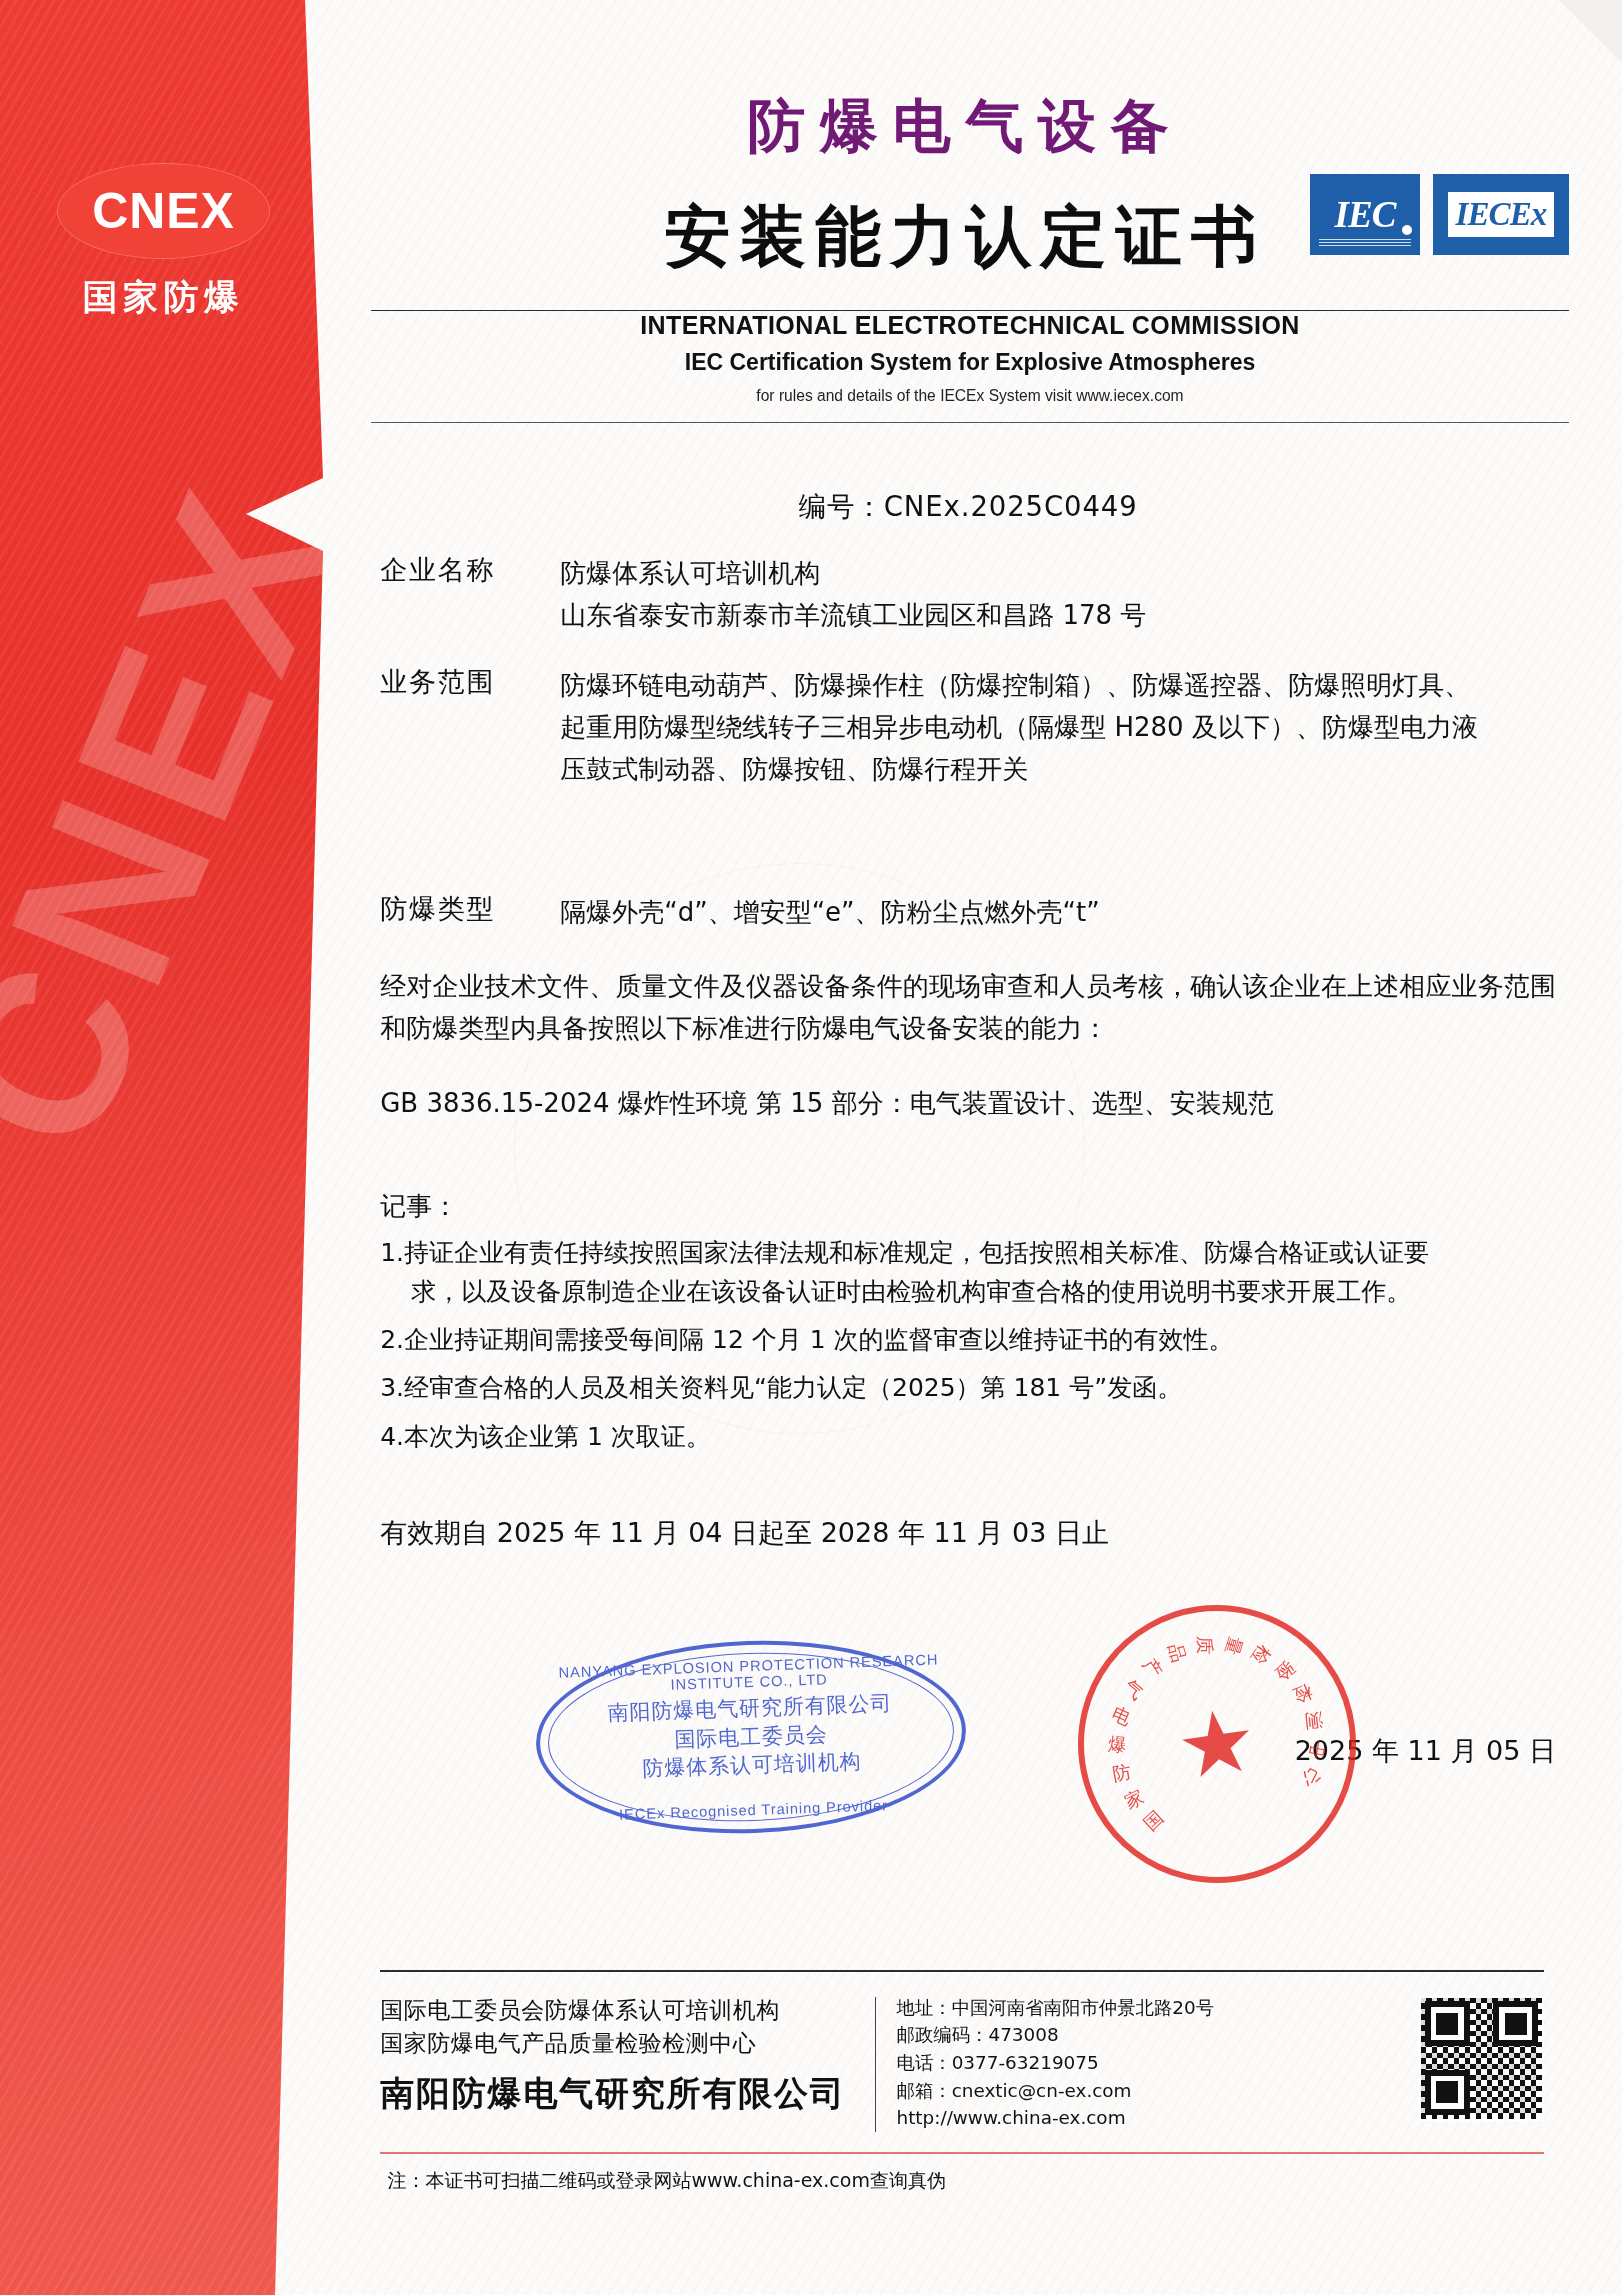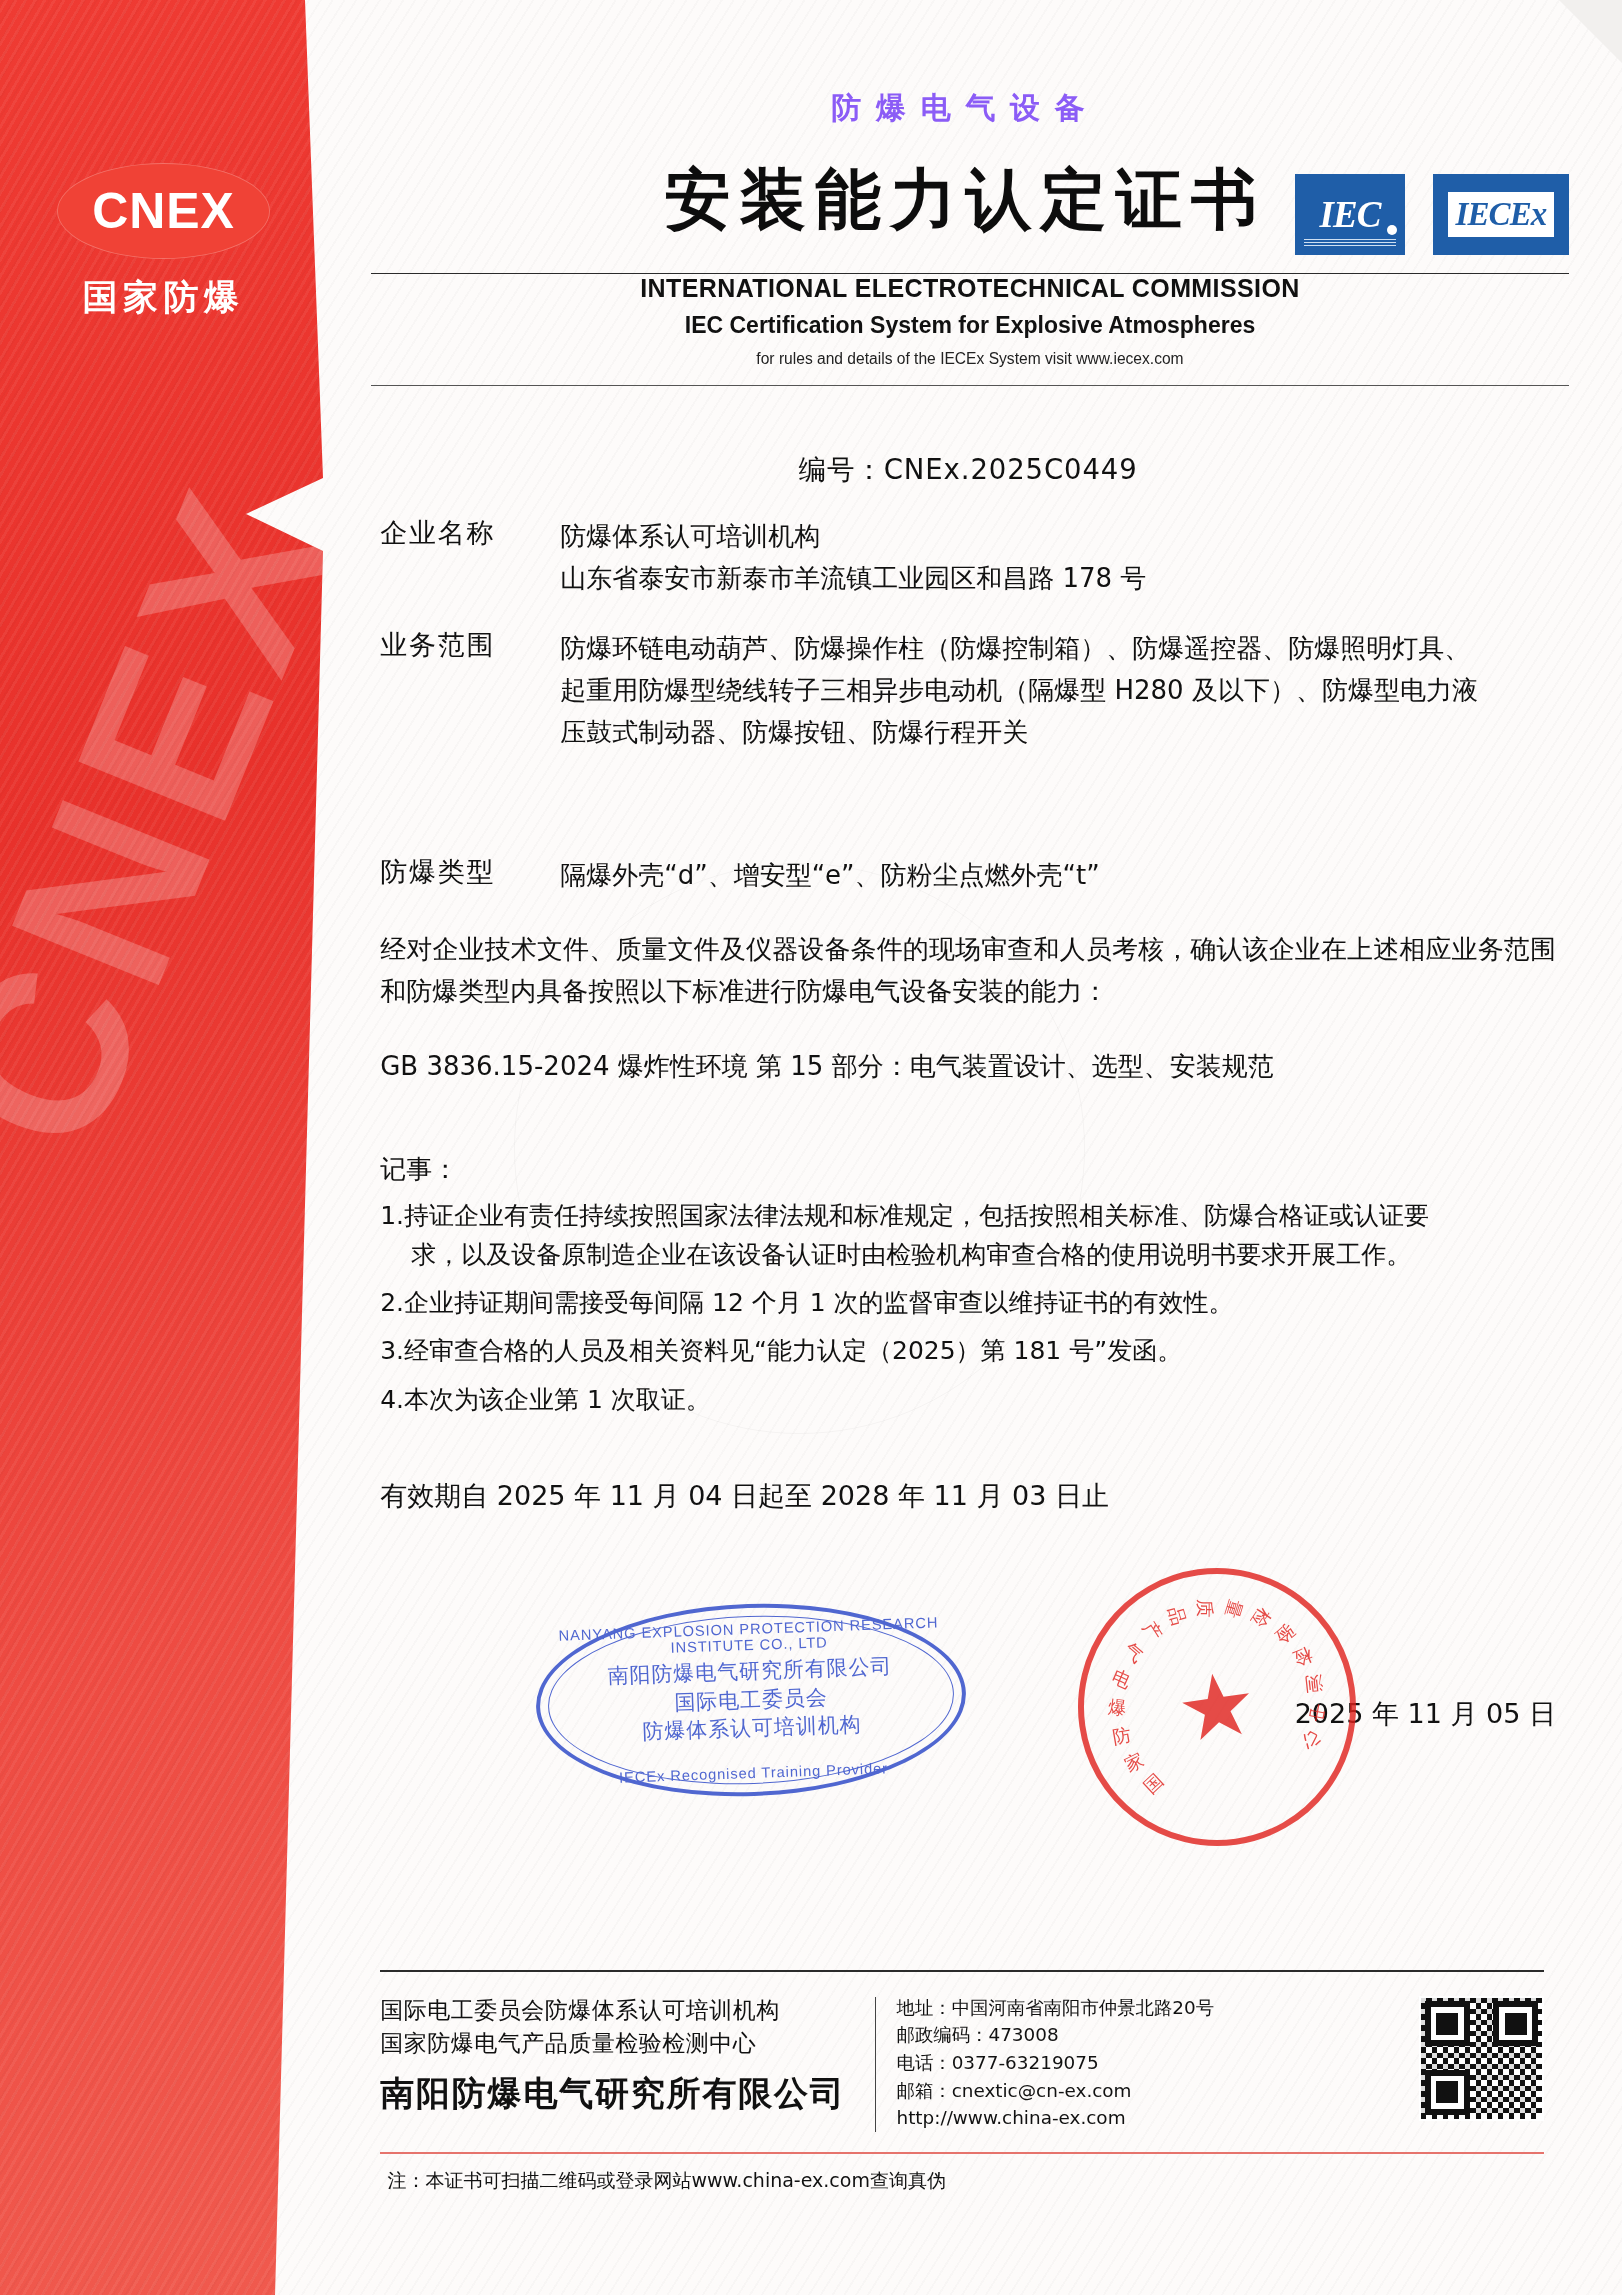--- a/index.html
+++ b/index.html
@@ -47,28 +47,28 @@
     font-family:"Liberation Sans",sans-serif;
   }
   .cnex-cn{
     margin-top:14.7px;color:#fff;font-size:35px;letter-spacing:5.5px;font-weight:bold;
     font-family:"DejaVu Sans","Liberation Sans",sans-serif;
   }
   
   .content{position:absolute;left:371px;top:0;width:1198px;height:2296px;}
   .title-zone{position:relative;padding-top:88px;}
   .t1{
-    text-align:center;font-size:30px;letter-spacing:14.7px;color:#8b5cf6;font-weight:bold;
+    text-align:center;font-size:58px;letter-spacing:14.7px;color:#701a75;font-weight:bold;
     font-family:Liberation Serif, serif;padding-right:9.2px;
   }
   .t2{
     text-align:center;font-size:66px;letter-spacing:9.2px;color:#0d0d0d;font-weight:bold;
     margin-top:26px;font-family:"DejaVu Sans","Liberation Sans",sans-serif;padding-right:9.2px;
   }
-  .logos{position:absolute;right:0;top:174px;display:flex;gap:28px;align-items:flex-start;}
+  .logos{position:absolute;right:0;top:174px;display:flex;gap:13px;align-items:flex-start;}
   .iec-box{
     width:110px;height:81px;background:#1f5ea8;position:relative;overflow:hidden;
     display:flex;align-items:center;justify-content:center;
   }
   .iec-box .iec-text{
     color:#fff;font-size:37px;font-weight:bold;font-style:italic;letter-spacing:-0.9px;
     font-family:"Liberation Serif",serif;
   }
   .iec-box .dot{position:absolute;right:8.3px;bottom:20px;width:10px;height:10px;border-radius:50%;background:#fff;}
   .iec-box .lines{position:absolute;left:9.2px;right:9.2px;bottom:9.2px;height:7.3px;

